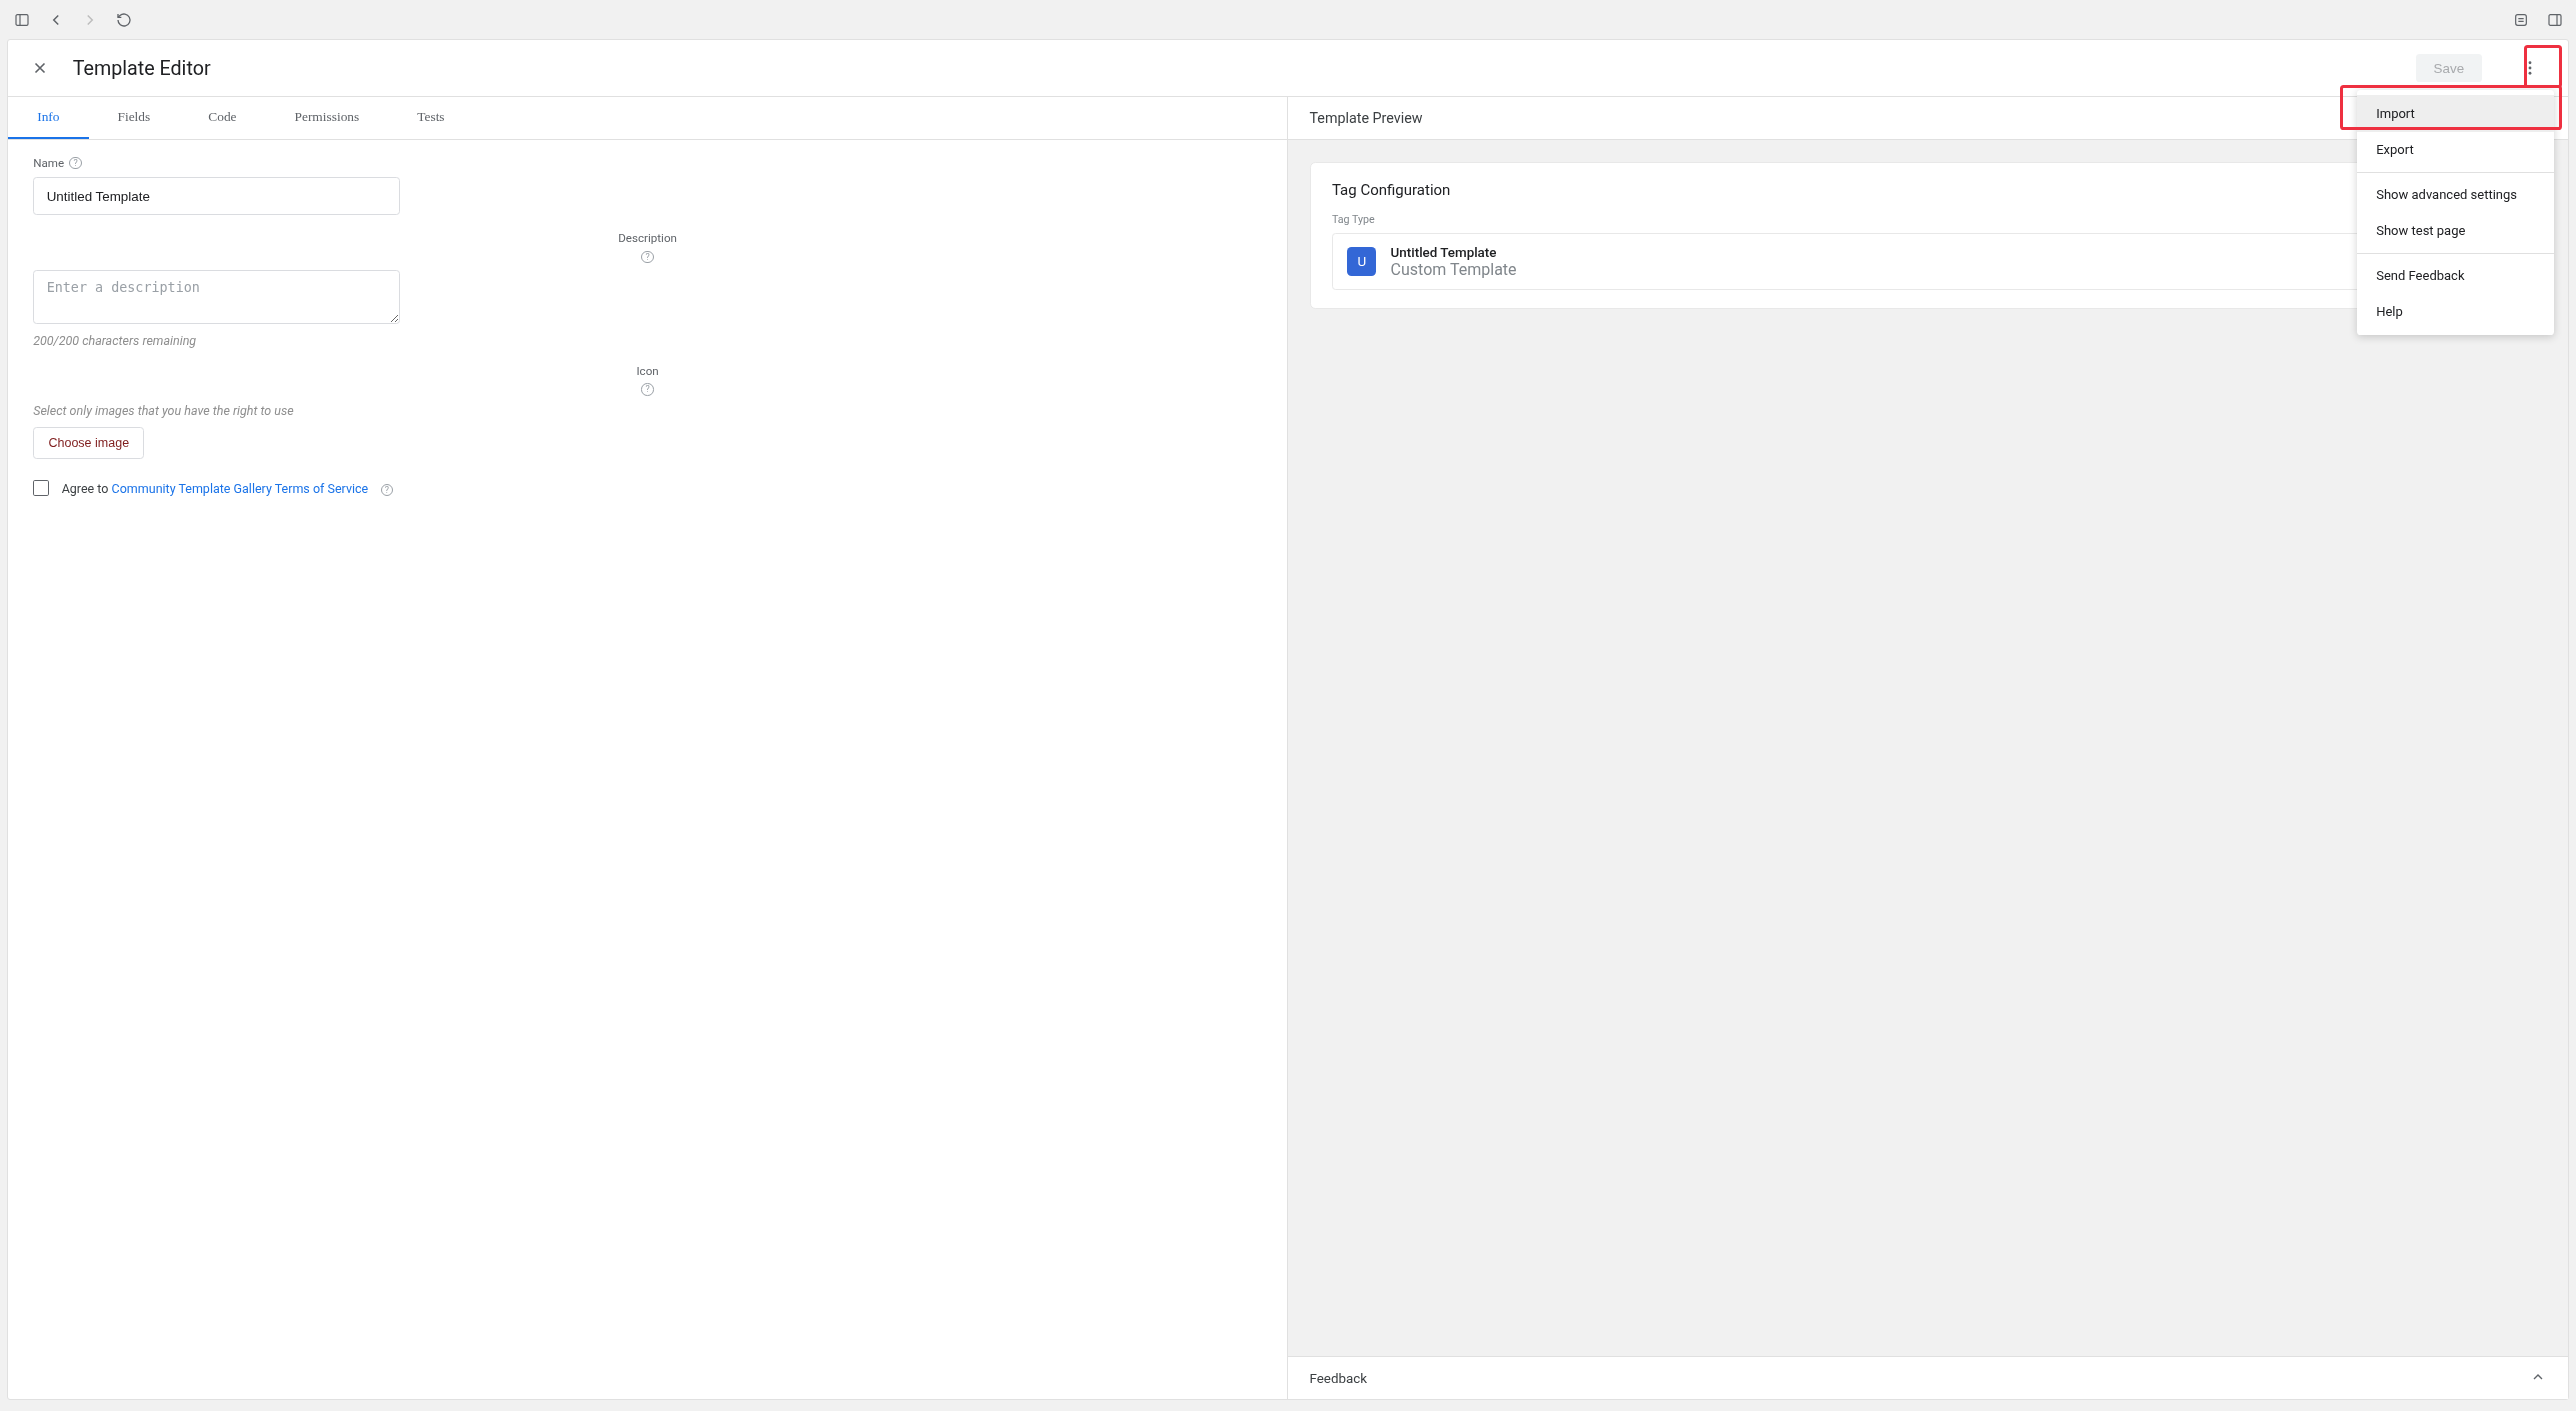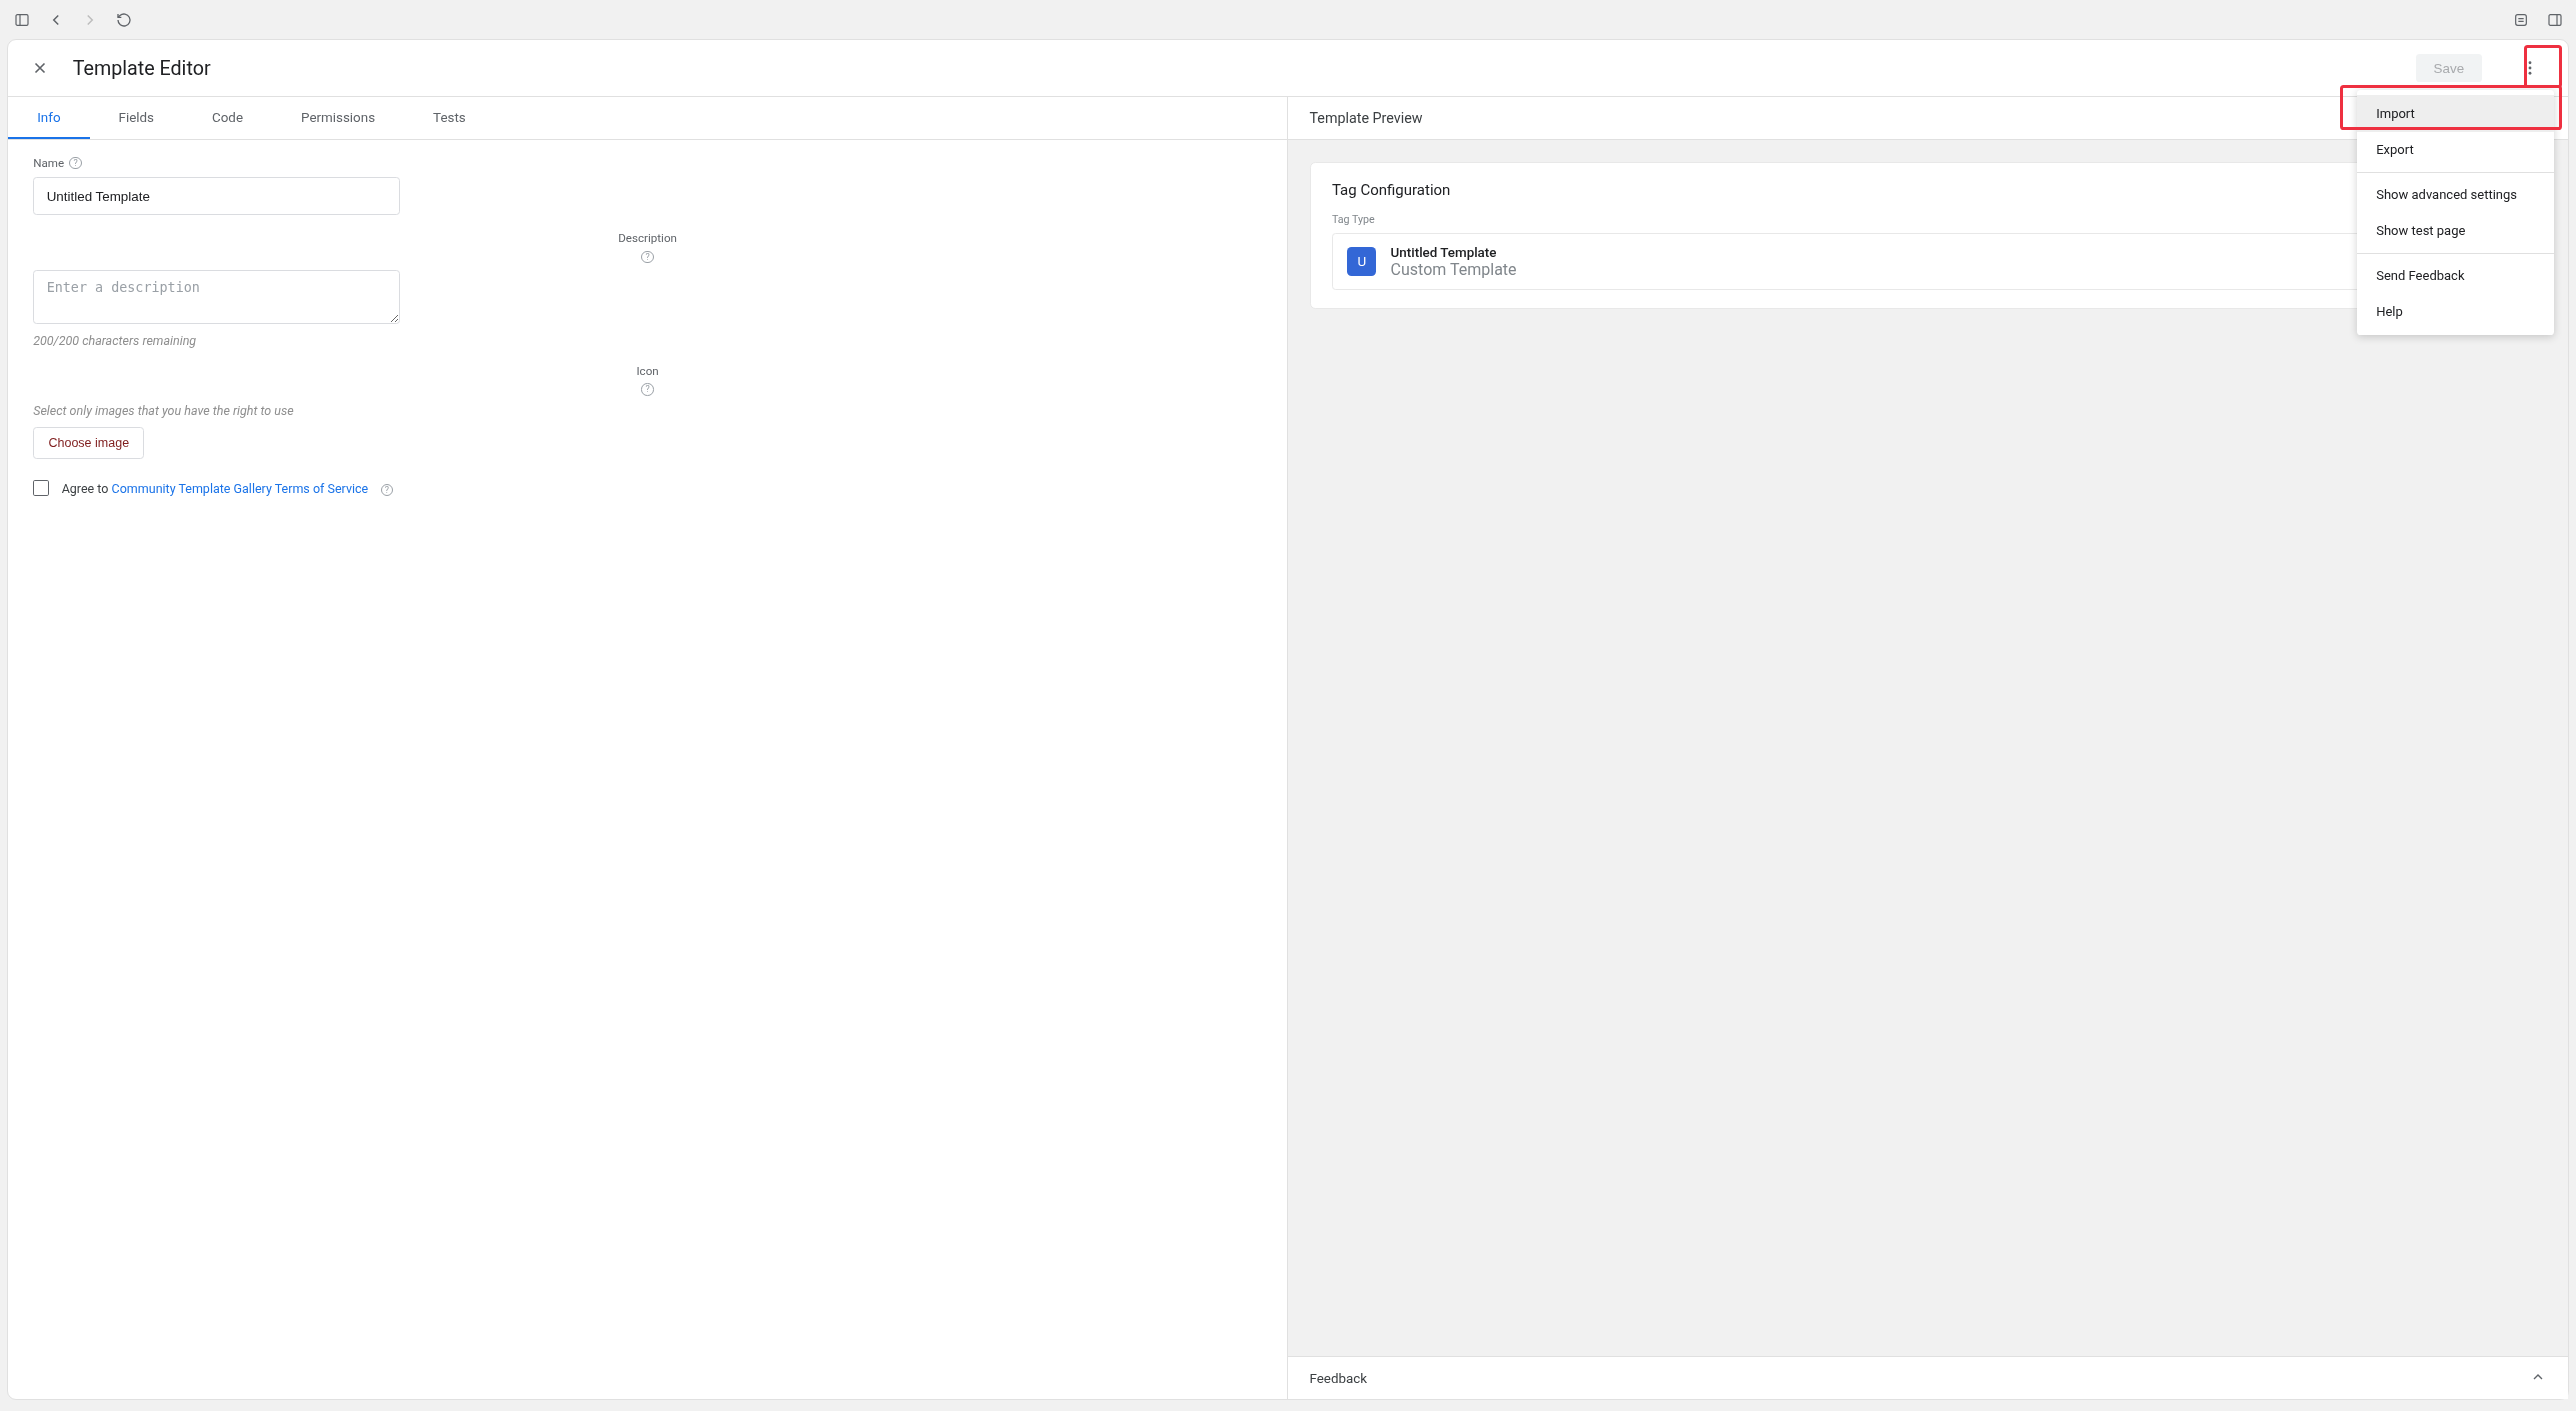--- a/index.html
+++ b/index.html
@@ -22,21 +22,21 @@
     display: flex; align-items: center; justify-content: center;
     color: #5f6368;
   }
   .chrome-icon.dim { color: #bdbdbd; }
   .chrome-spacer { flex: 1; }
 
   .content-area {
     margin: 0 7.2px 7.2px 7.2px;
     background: #fff;
     border: 0.9px solid #e0e0e0;
-    border-radius: 9px;
+    border-radius: 3px;
     height: calc(100vh - 50px);
     min-height: 676px;
     display: flex;
     flex-direction: column;
     position: relative;
   }
 
   .editor-header {
     height: 57px;
     display: flex;
@@ -93,20 +93,21 @@
   }
   .tab {
     padding: 0 29px;
     display: flex;
     align-items: center;
     font-size: 13.4px;
     color: #5f6368;
     cursor: pointer;
     border-bottom: 2.7px solid transparent;
     position: relative;
+    font-family: Liberation Serif, serif;
   }
   .tab.active {
     color: #1a73e8;
     border-bottom-color: #1a73e8;
   }
   .tab-content {
     padding: 16px 25px;
     overflow: auto;
   }
   .field-label-row {

